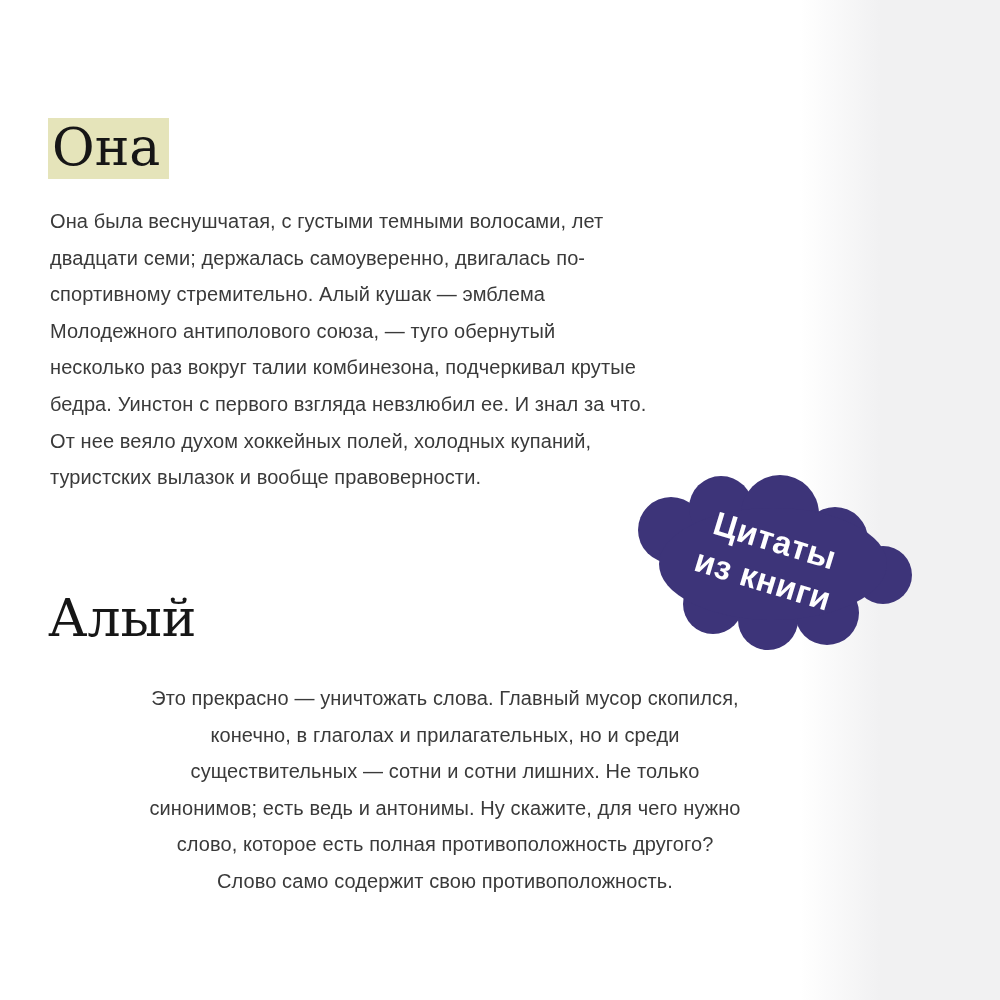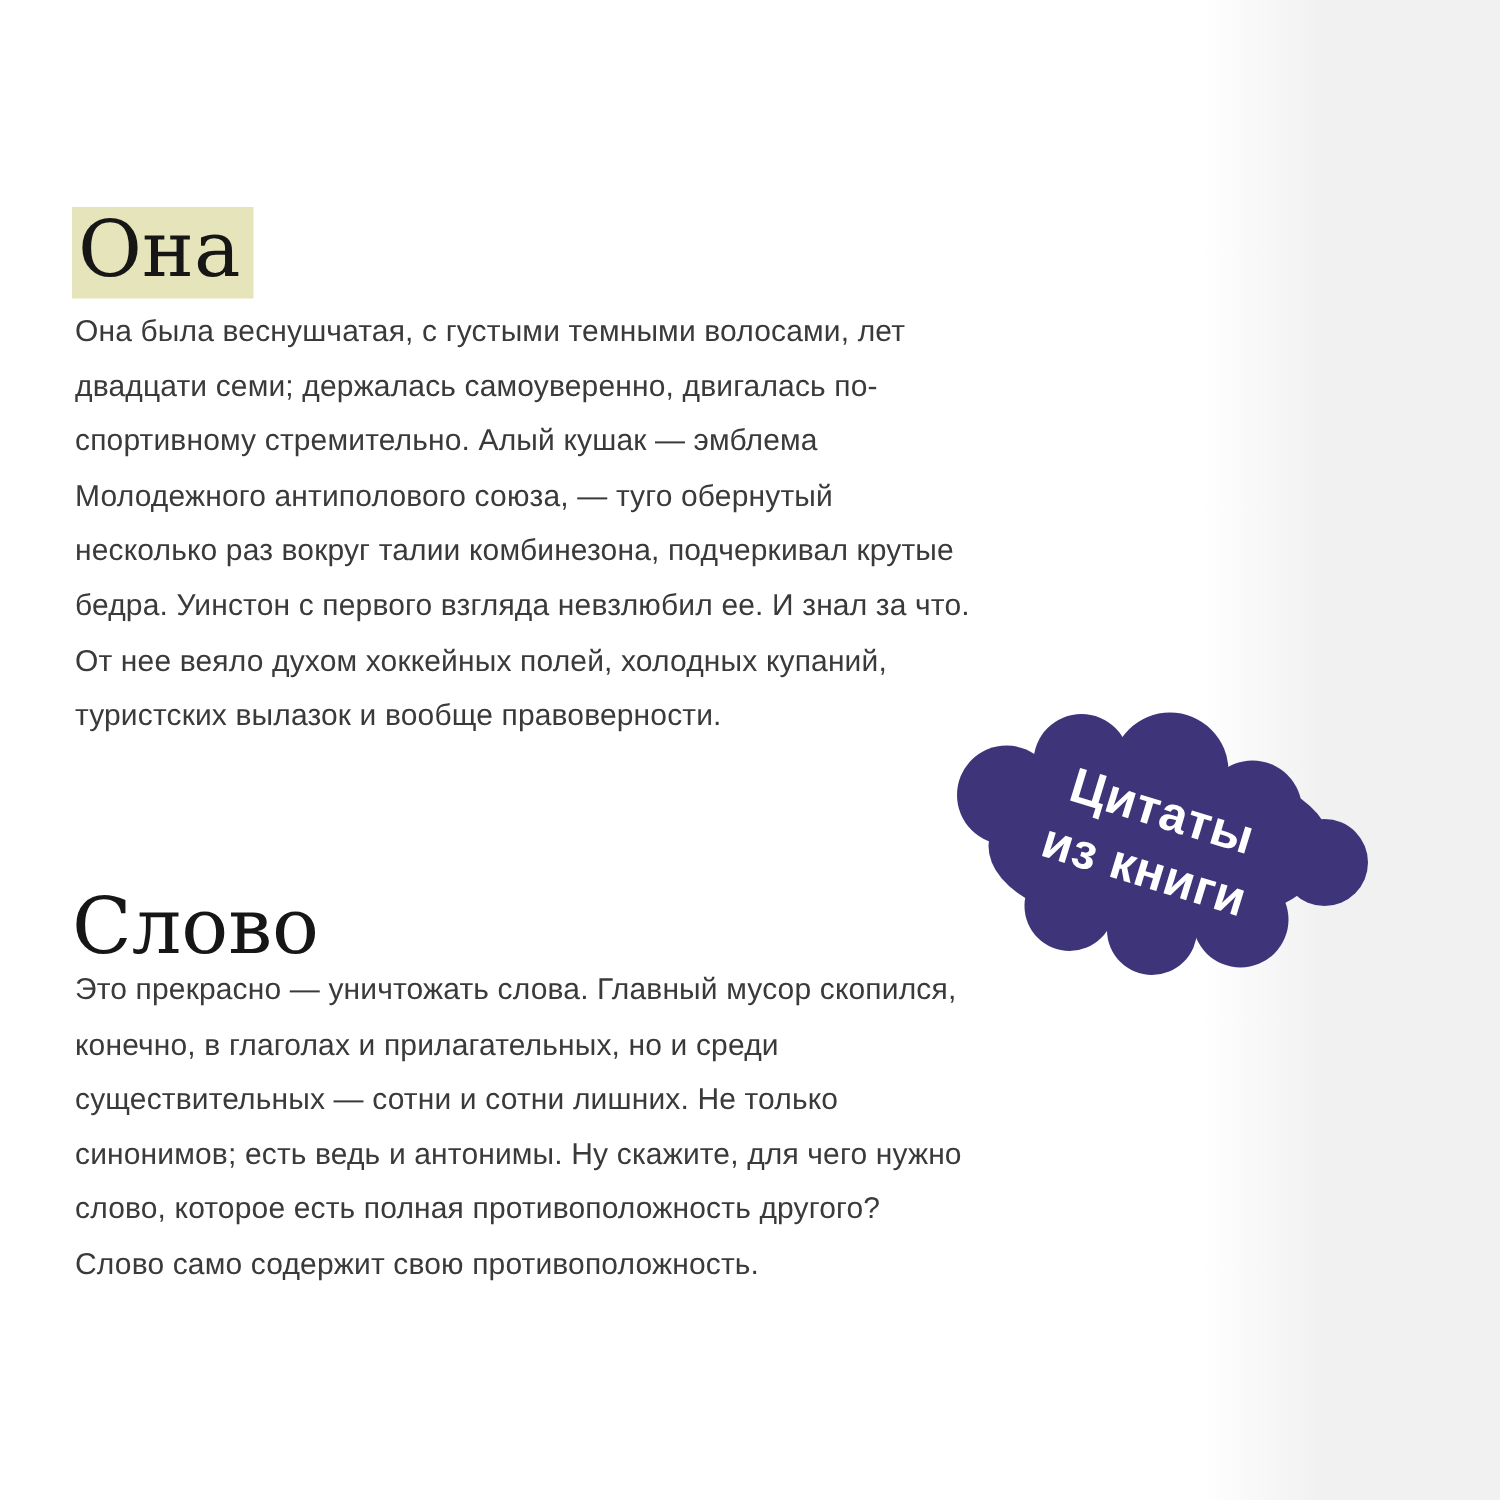--- a/index.html
+++ b/index.html
@@ -15,36 +15,36 @@
   }
   .heading {
     position: absolute;
     font-family: "DejaVu Serif", serif;
     font-weight: 400;
     font-size: 52px;
     line-height: 1;
     color: #161616;
     margin: 0;
   }
-  #heading-ona { left: 48px; top: 138px; }
+  #heading-ona { left: 48px; top: 118px; }
   #heading-ona .hl { display: inline-block; padding: 3px 9px 6px 4px; }
   #heading-slova { left: 48px; top: 592px; }
   .body-text {
     position: absolute;
     left: 50px;
     width: 790px;
     margin: 0;
     font-size: 20px;
     line-height: 36.6px;
     letter-spacing: 0.1px;
     color: #3a3a3a;
     white-space: pre-line;
   }
   #para-ona { top: 203px; }
-  #para-slova { top: 642px; }
+  #para-slova { top: 680px; text-align: center; }
   .cloud-badge {
     position: absolute;
     left: 626px; top: 474px;
     width: 292px; height: 180px;
   }
   .cloud-badge svg { position: absolute; left: 0; top: 0; width: 100%; height: 100%; }
   .cloud-label {
     position: absolute;
     left: 18px; top: 45px; width: 250px;
     text-align: center;
@@ -85,21 +85,21 @@
         <circle cx="201" cy="139" r="32"></circle>
         <circle cx="142" cy="146" r="30"></circle>
         <circle cx="87" cy="130" r="30"></circle>
         <ellipse cx="147" cy="90" rx="114" ry="56"></ellipse>
       </g>
     </svg>
     <div class="cloud-label" style="color: rgb(255, 255, 255);">Цитаты
 из книги</div>
   </div>
 
-  <h1 class="heading" id="heading-slova">Слово</h1>
+  <h1 class="heading" id="heading-slova">Алый</h1>
 
   <p class="body-text" id="para-slova">Это прекрасно — уничтожать слова. Главный мусор скопился,
 конечно, в глаголах и прилагательных, но и среди
 существительных — сотни и сотни лишних. Не только
 синонимов; есть ведь и антонимы. Ну скажите, для чего нужно
 слово, которое есть полная противоположность другого?
 Слово само содержит свою противоположность.</p>
 
 </div>
 

